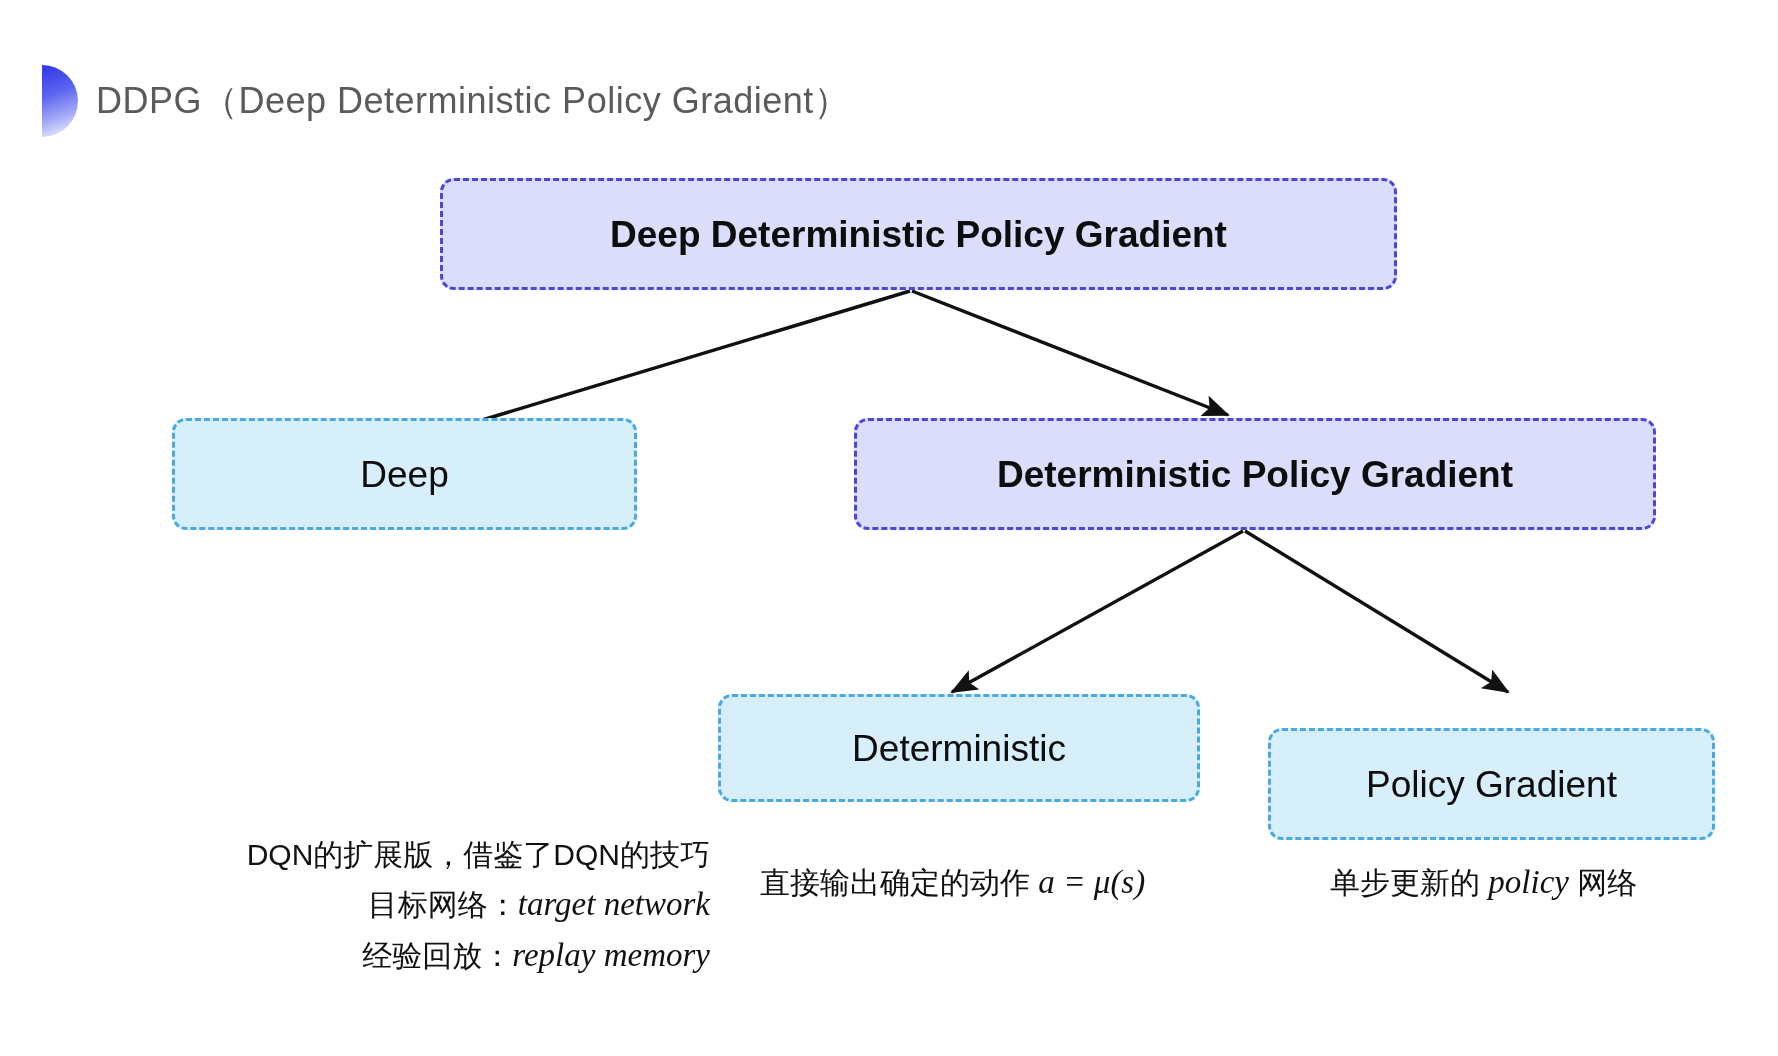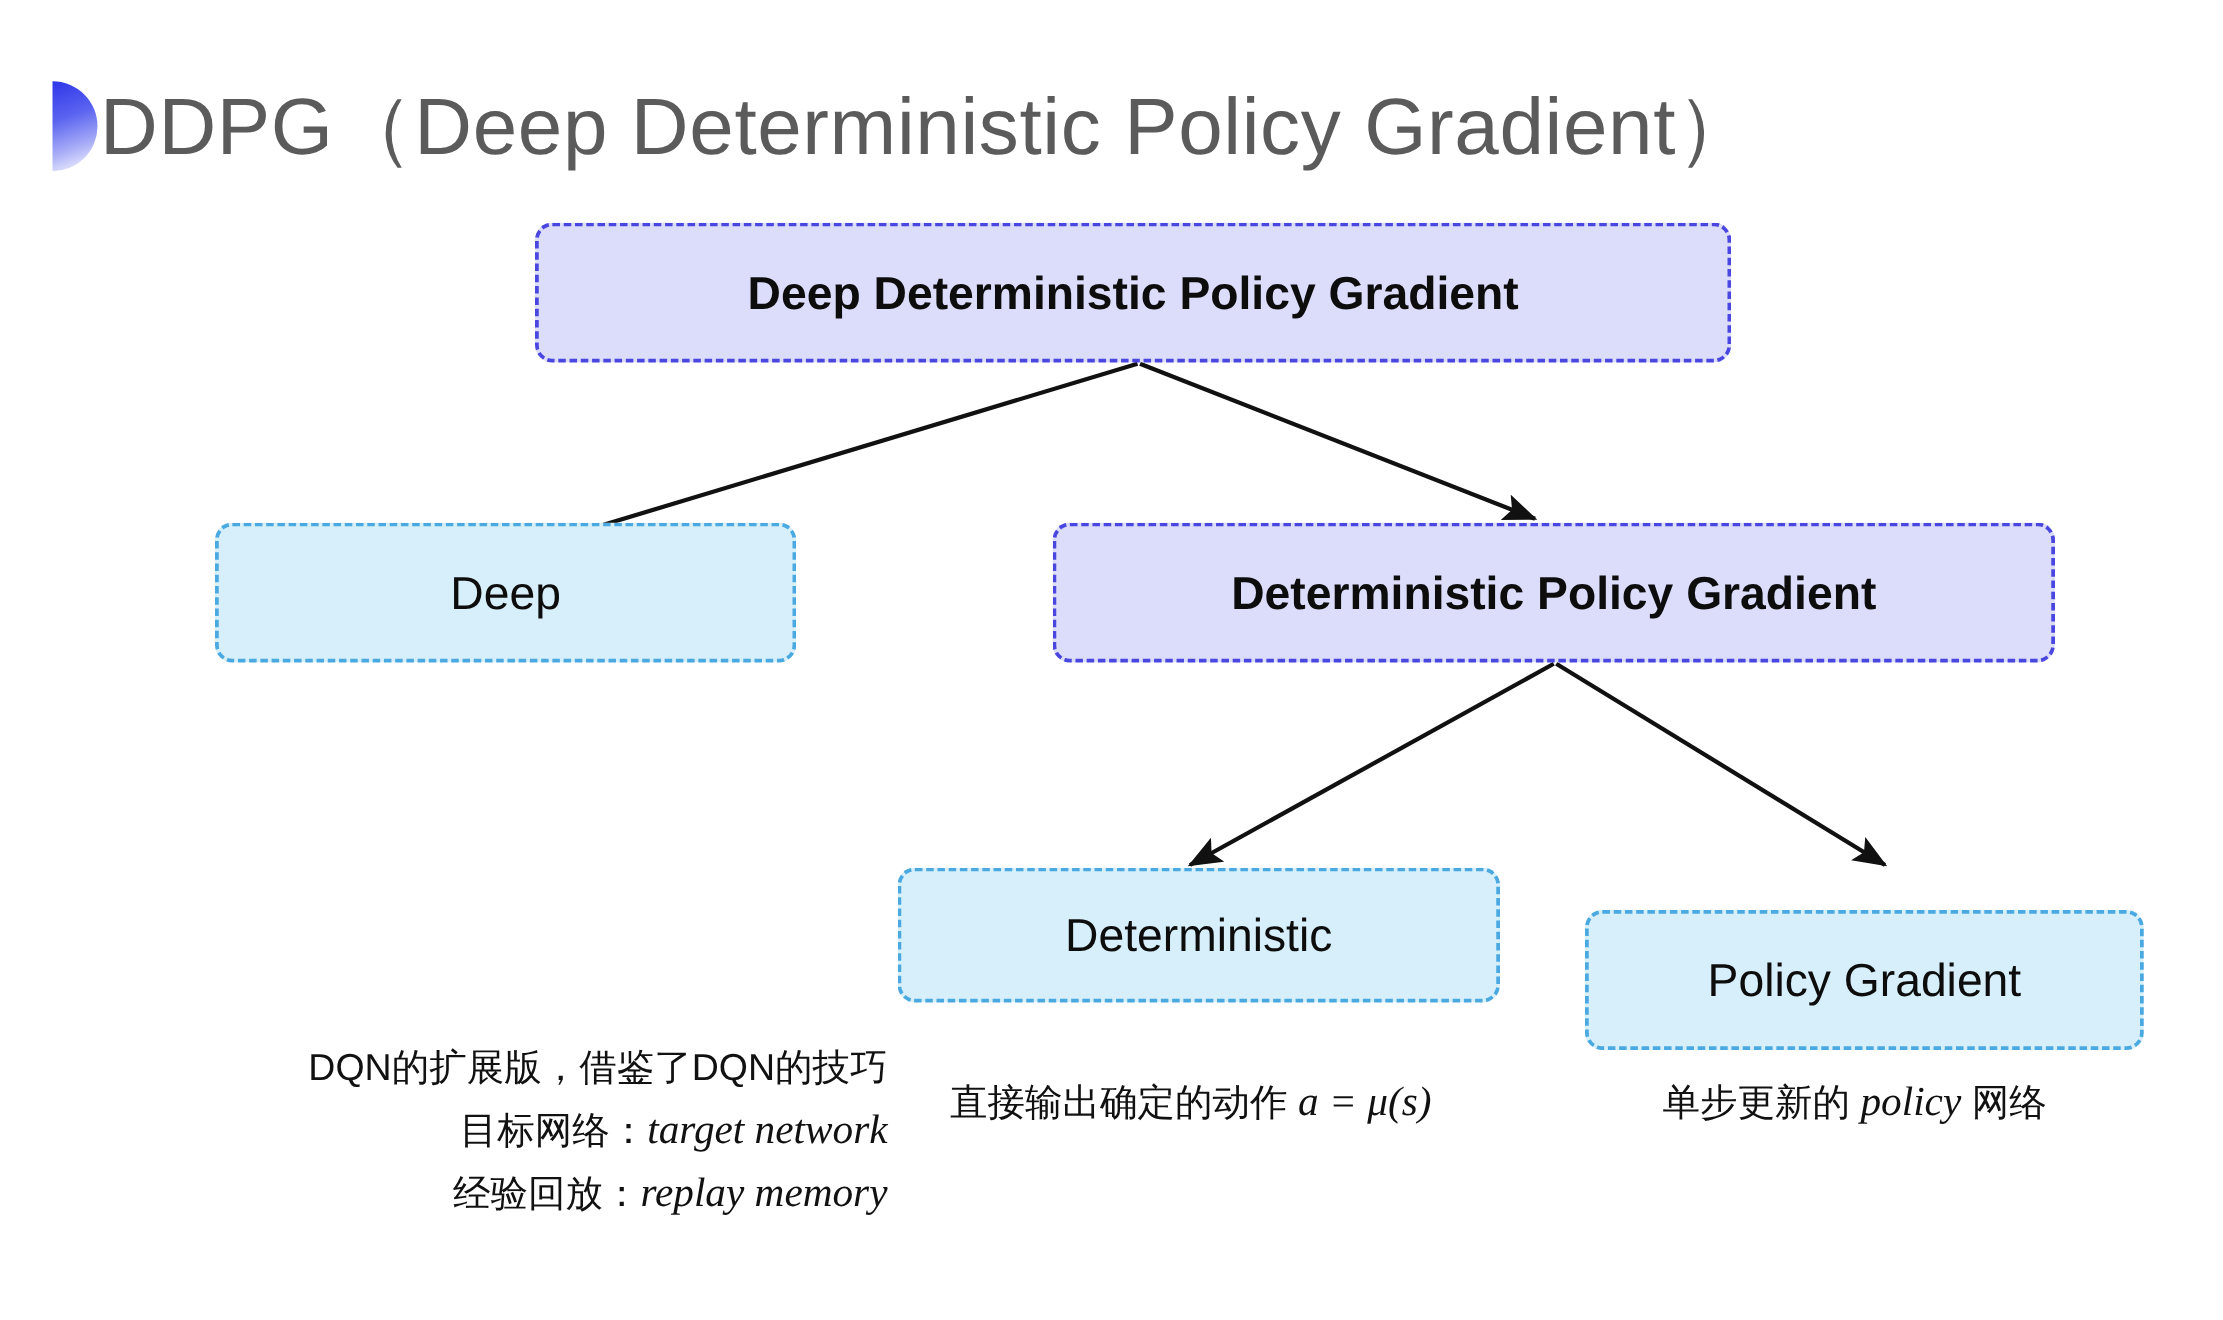--- a/index.html
+++ b/index.html
@@ -30,23 +30,23 @@
     position: absolute;
     left: 42px;
     top: 7px;
     width: 36px;
     height: 72px;
     border-radius: 0 36px 36px 0;
     background: linear-gradient(160deg, #2f36e8 0%, #5a63f0 38%, #a8adf7 70%, #ffffff 100%);
   }
   #title-text {
     position: absolute;
-    left: 80px;
+    left: 96px;
     top: 0px;
-    font-size: 64px;
+    font-size: 36px;
     line-height: 86px;
     color: #5b5b5b;
     font-weight: 400;
     letter-spacing: 0.5px;
     white-space: nowrap;
   }
 
   
   .node {
     position: absolute;
@@ -54,20 +54,21 @@
     border-radius: 14px;
     display: flex;
     align-items: center;
     justify-content: center;
     color: #0d0d0d;
     white-space: nowrap;
   }
   .node.purple {
     background: #dcdcfb;
     border: 3px dashed #4a46e0;
+    margin-left: 12px;
   }
   .node.cyan {
     background: #d7effa;
     border: 3px dashed #49a9e0;
   }
   .node-label {
     font-size: 37px;
     line-height: 1;
     font-weight: 500;
   }

